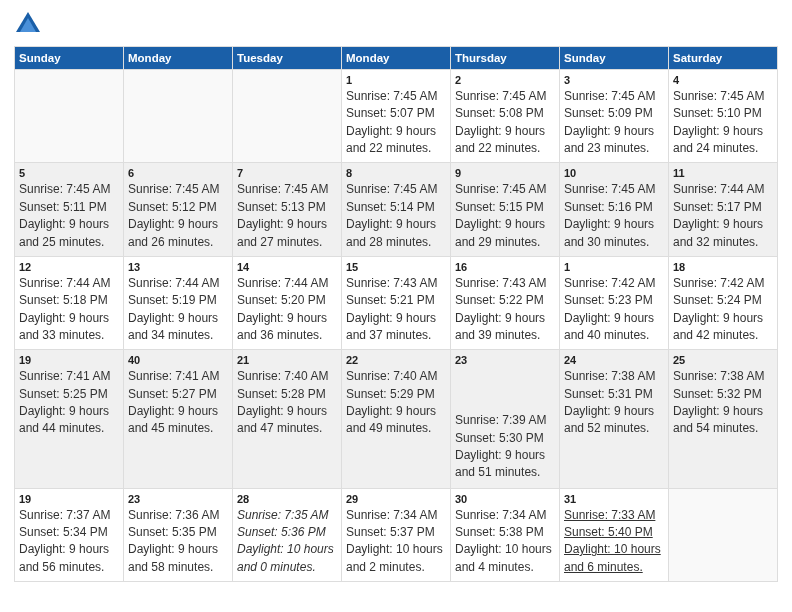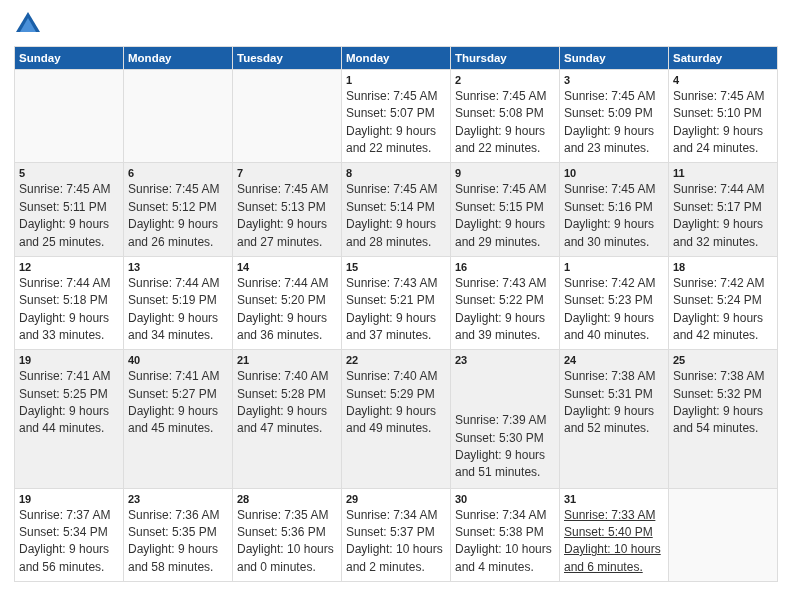--- a/index.html
+++ b/index.html
@@ -330,21 +330,21 @@
           </td>
           <td>
             <div class="day-number">23</div>
             <div class="day-info" style="white-space: pre-line;">Sunrise: 7:36 AM
 Sunset: 5:35 PM
 Daylight: 9 hours
 and 58 minutes.</div>
           </td>
           <td>
             <div class="day-number">28</div>
-            <div class="day-info" style="white-space: pre-line;">Sunrise: 7:35 AM
+            <div class="day-info" style="white-space: pre-line; font-style: italic;">Sunrise: 7:35 AM
 Sunset: 5:36 PM
 Daylight: 10 hours
 and 0 minutes.</div>
           </td>
           <td>
             <div class="day-number">29</div>
             <div class="day-info" style="white-space: pre-line;">Sunrise: 7:34 AM
 Sunset: 5:37 PM
 Daylight: 10 hours
 and 2 minutes.</div>

